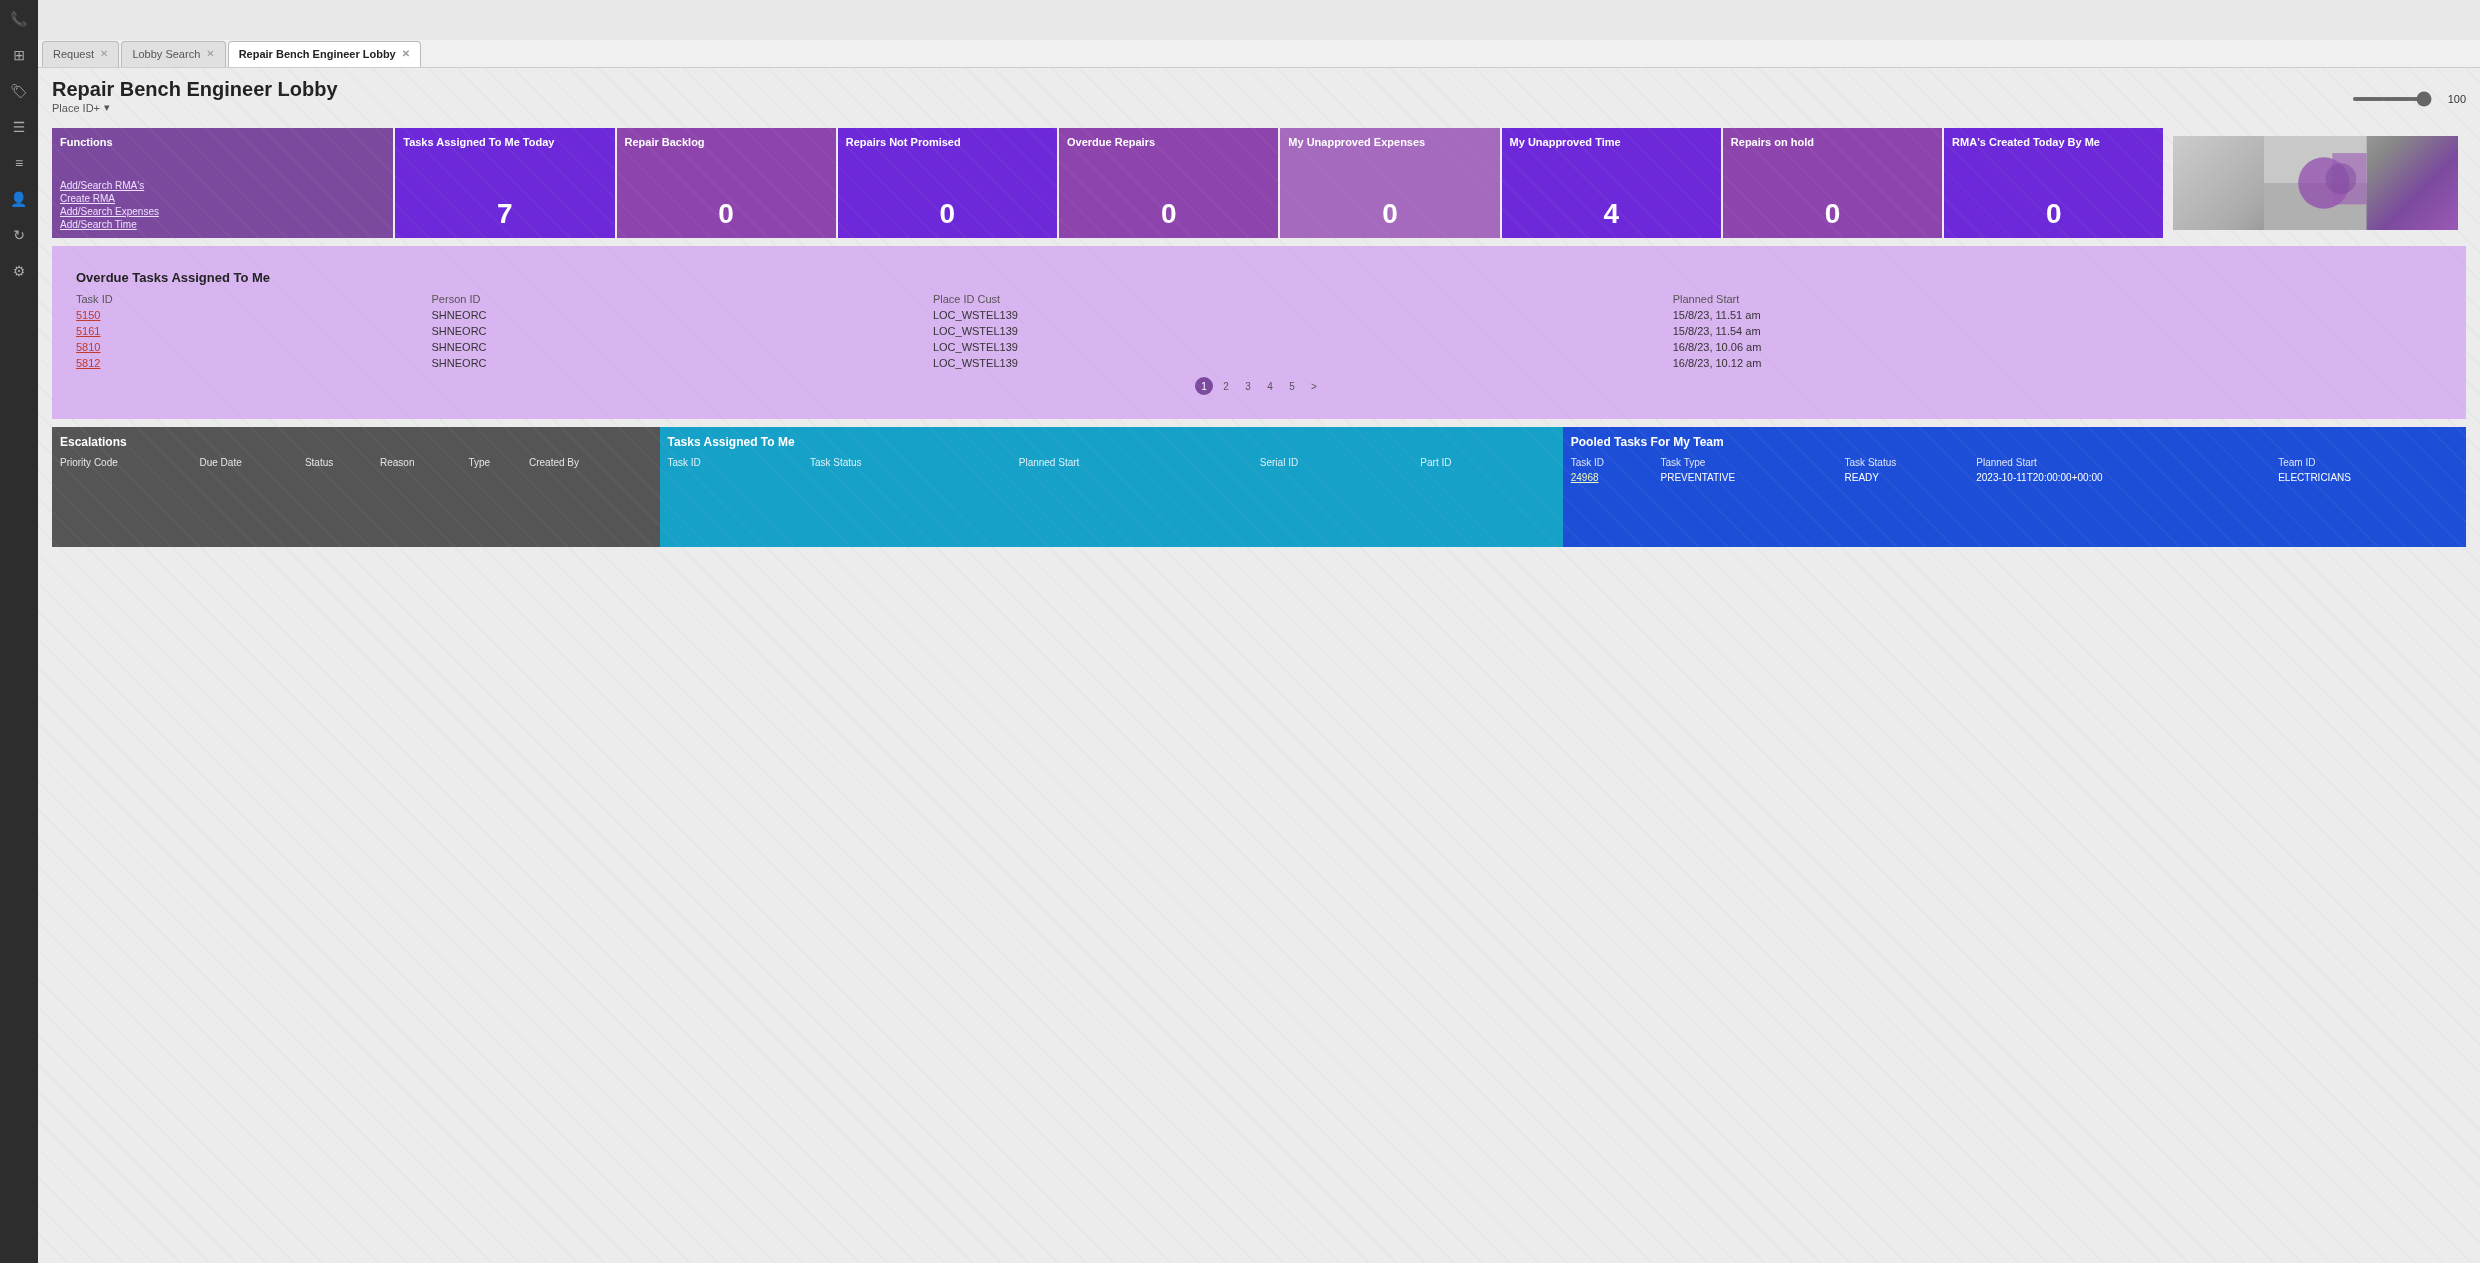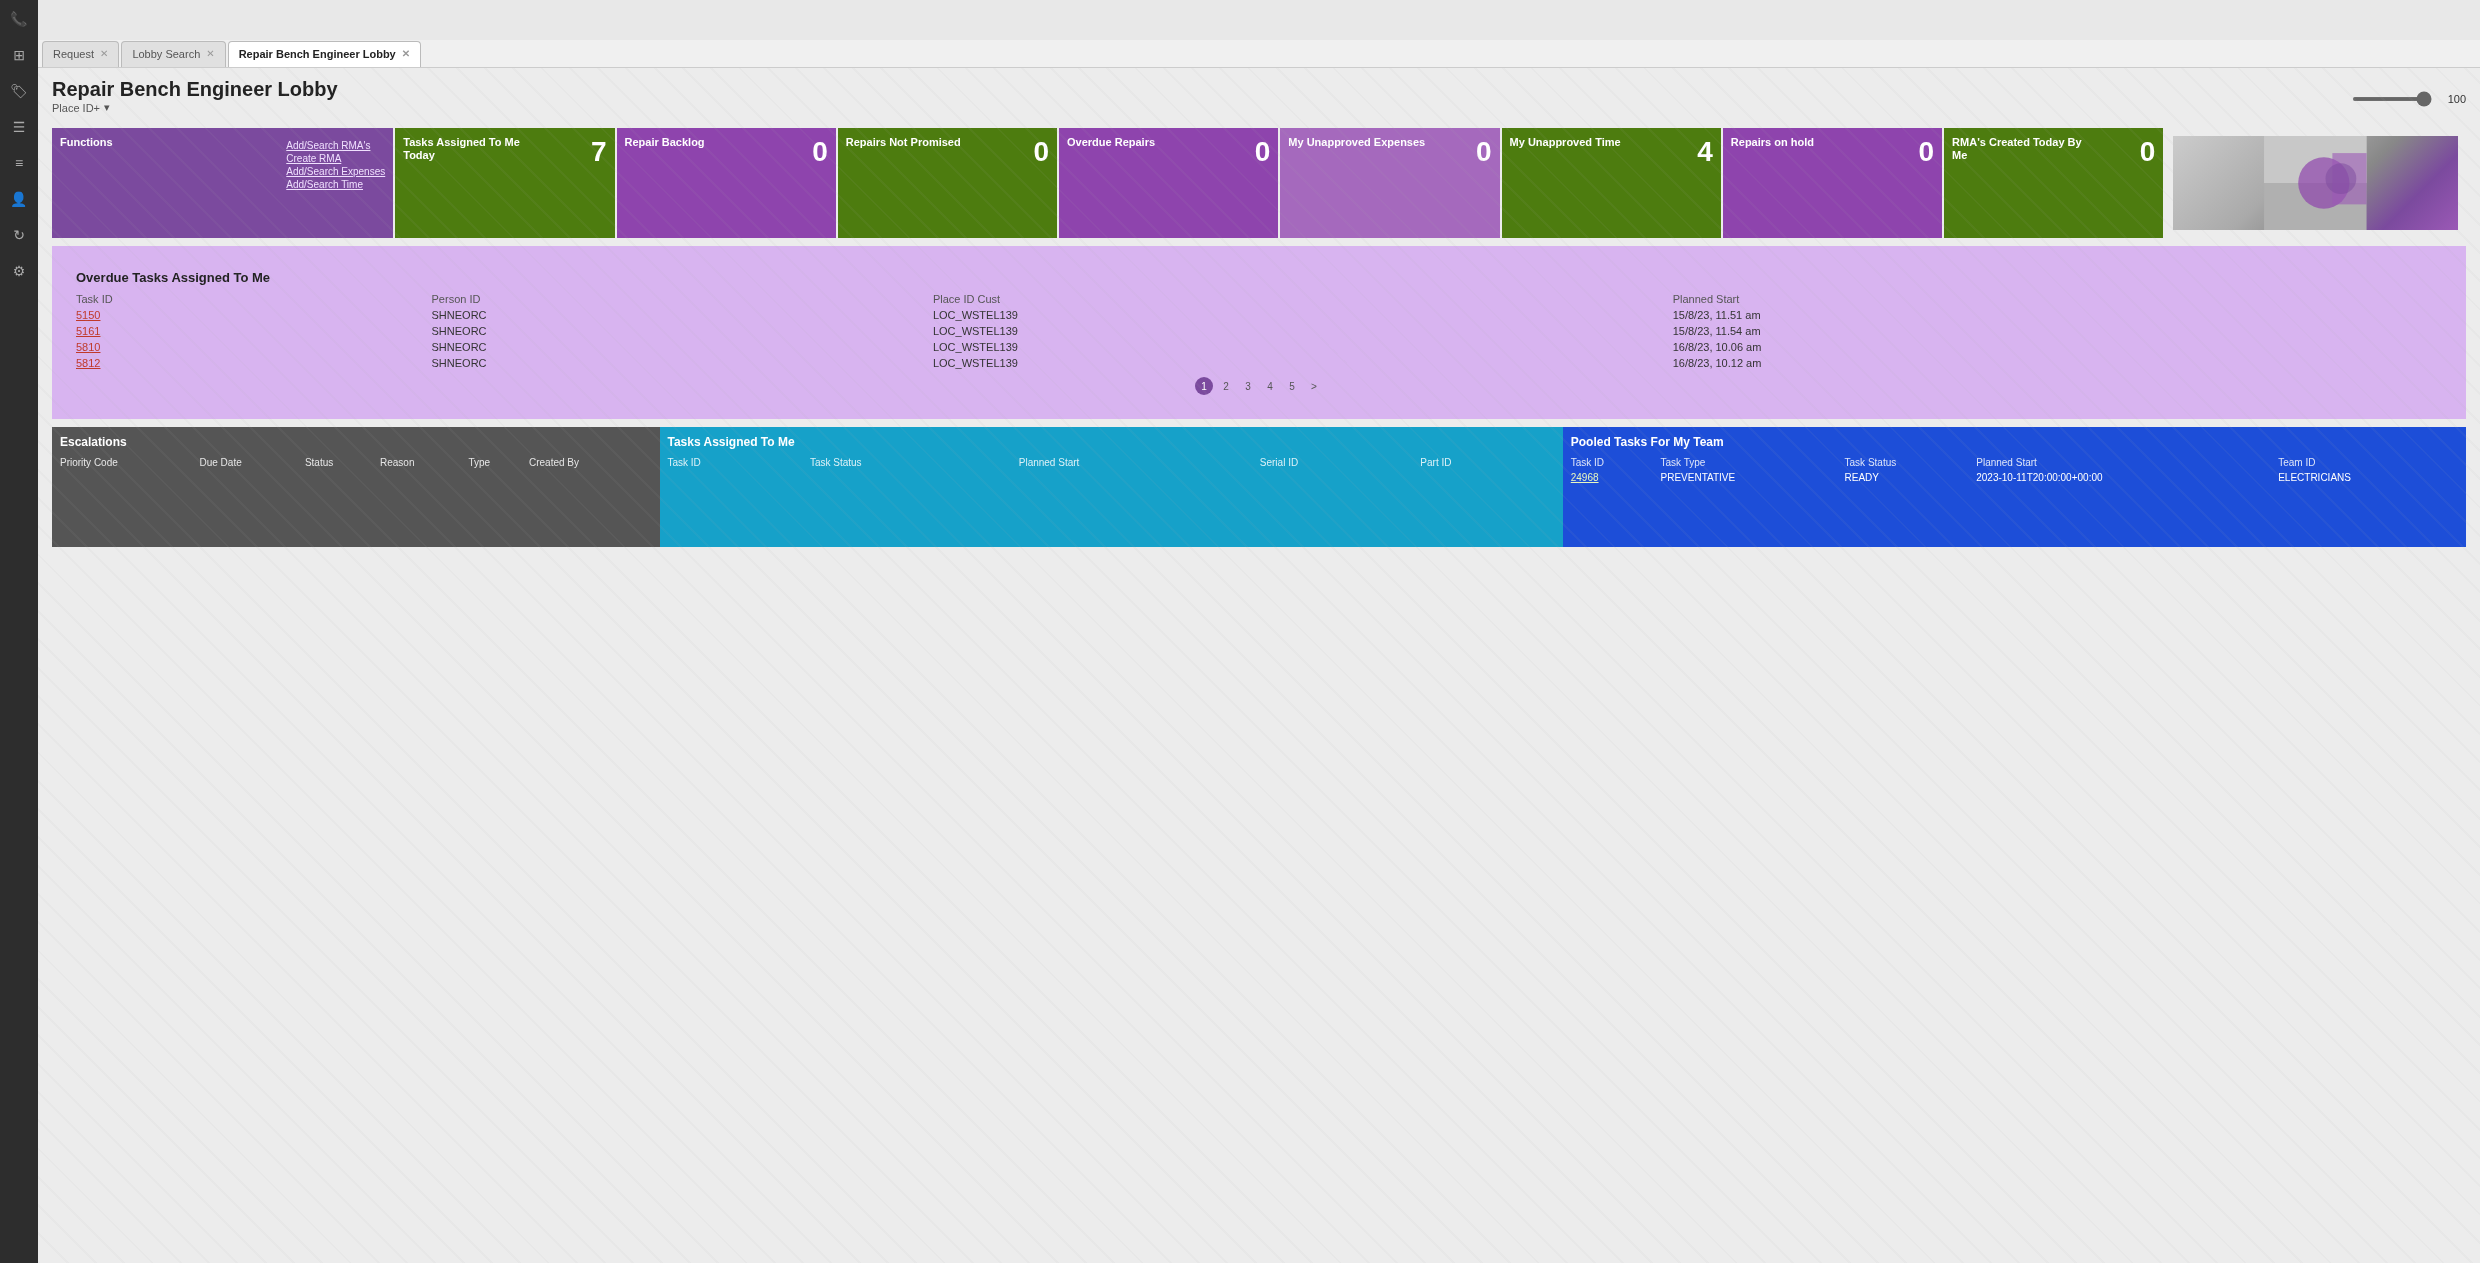--- a/index.html
+++ b/index.html
@@ -134,29 +134,29 @@
       display: flex;
       gap: 2px;
       margin-bottom: 8px;
       height: 110px;
     }
     .card {
       flex: 1;
       padding: 8px;
       color: white;
       display: flex;
-      flex-direction: row;
+      flex-direction: column;
       justify-content: space-between;
       min-width: 0;
     }
     .card-functions {
       background: #7b4a9e;
       flex: 1.6;
     }
-    .card-purple { background: #4d7c0f; gap: 41px; }
+    .card-purple { background: #6d28d9; gap: 41px; }
     .card-medium-purple { background: #8e44ad; }
     .card-light-purple { background: #a569bd; }
     .card-img {
       flex: 1.4;
       overflow: hidden;
       position: relative;
     }
     .card-img-placeholder {
       width: 100%;
       height: 100%;

